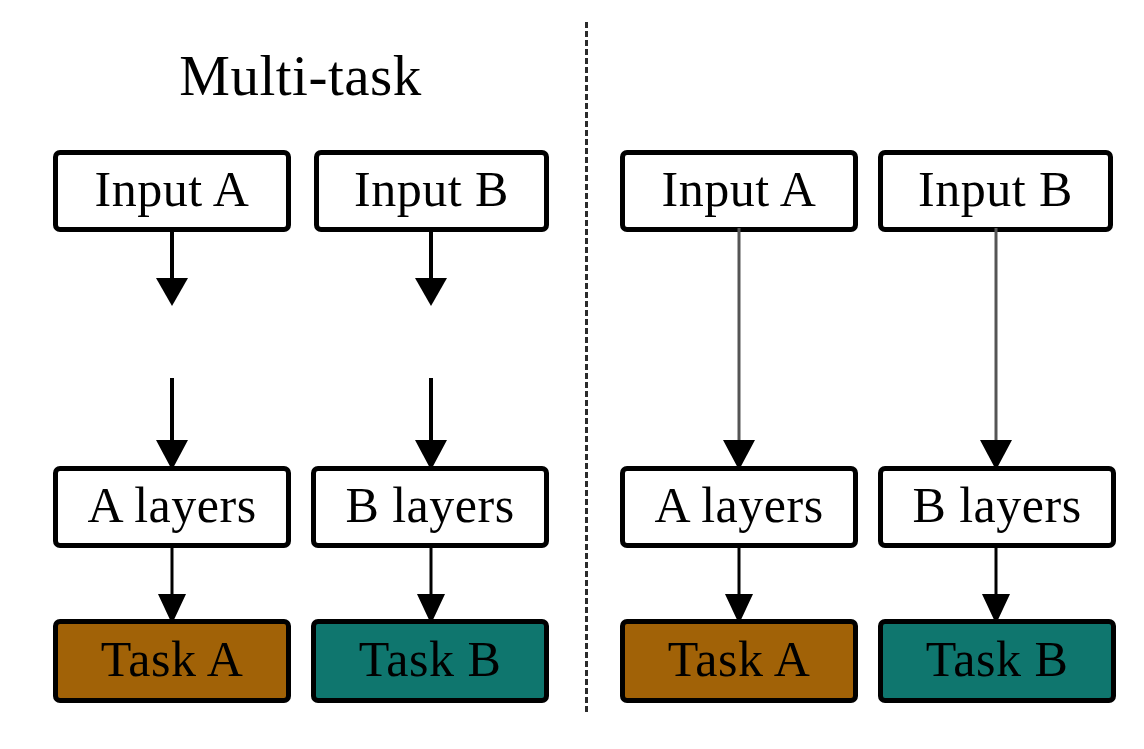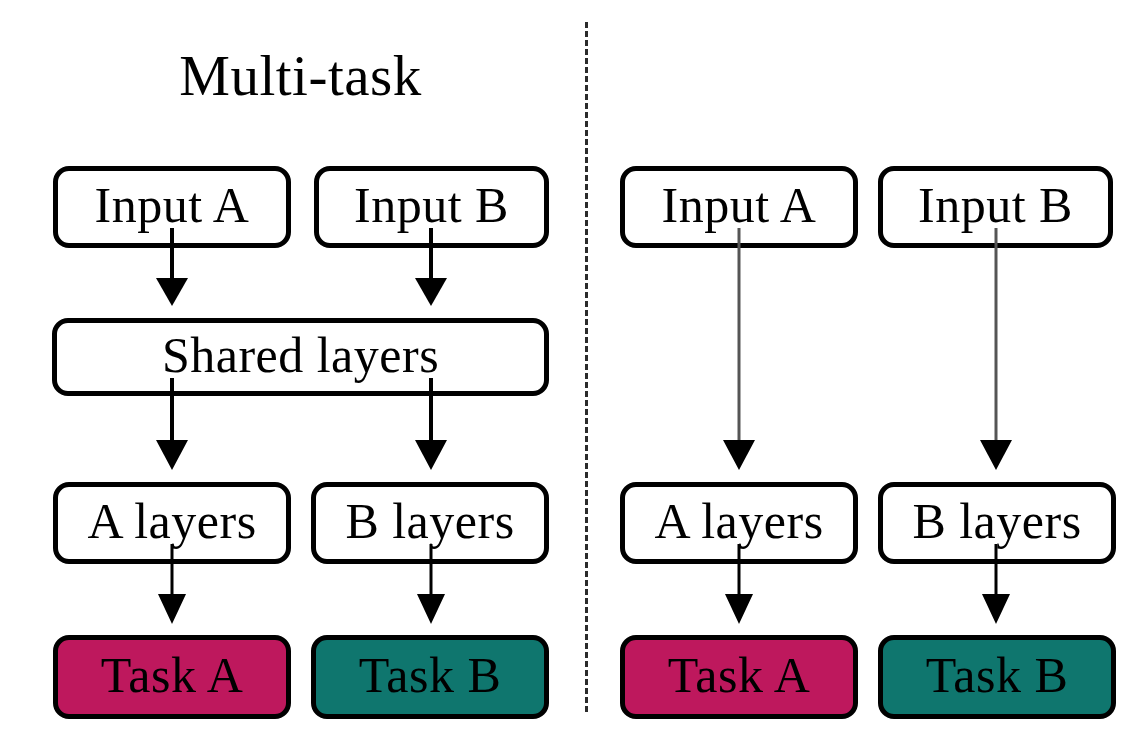--- a/index.html
+++ b/index.html
@@ -40,51 +40,50 @@
     font-weight: 400;
   }
   #title-multi  { left: 53px;  top: 44px;  width: 495px; }
   #title-single { left: 616px; top: 44px;  width: 495px; }
 
   
   .node {
     position: absolute;
     box-sizing: border-box;
     border: 5px solid #000000;
-    border-radius: 16px;
+    border-radius: 7px;
     background: #ffffff;
     display: flex;
     align-items: center;
     justify-content: center;
     font-size: 50px;
     line-height: 52px;
     white-space: nowrap;
     letter-spacing: 0.5px;
-    margin-top: 16px;
   }
   .node .label { display: block; transform: translateY(-2px); }
 
   
   #m-input-a    { left: 53px;  top: 150px; width: 238px; height: 82px; }
   #m-input-b    { left: 314px; top: 150px; width: 235px; height: 82px; }
   #m-shared     { left: 52px;  top: 302px; width: 497px; height: 78px; }
   #m-a-layers   { left: 53px;  top: 466px; width: 238px; height: 82px; }
   #m-b-layers   { left: 311px; top: 466px; width: 238px; height: 82px; }
   #m-task-a     { left: 53px;  top: 619px; width: 238px; height: 84px; }
   #m-task-b     { left: 311px; top: 619px; width: 238px; height: 84px; }
 
   
   #s-input-a    { left: 620px;  top: 150px; width: 238px; height: 82px; }
   #s-input-b    { left: 878px;  top: 150px; width: 235px; height: 82px; }
   #s-a-layers   { left: 620px;  top: 466px; width: 238px; height: 82px; }
   #s-b-layers   { left: 878px;  top: 466px; width: 238px; height: 82px; }
   #s-task-a     { left: 620px;  top: 619px; width: 238px; height: 84px; }
   #s-task-b     { left: 878px;  top: 619px; width: 238px; height: 84px; }
 
-  .node.task-a { background: #be185d; }
+  .node.task-a { background: #a16207; }
   .node.task-b { background: #0f766e; }
 
   
   .arrow { position: absolute; }
   .arrow svg { display: block; overflow: visible; }
 </style>
 </head>
 <body>
 
 <div id="canvas">
@@ -94,23 +93,20 @@
   <div class="panel-title" id="title-multi">Multi-task</div>
 
   <div class="node" id="m-input-a">
     <span class="label">Input A</span>
   </div>
 
   <div class="node" id="m-input-b">
     <span class="label">Input B</span>
   </div>
 
-  <div class="node" id="m-shared">
-    <span class="label">Shared layers</span>
-  </div>
 
   <div class="node" id="m-a-layers">
     <span class="label">A layers</span>
   </div>
 
   <div class="node" id="m-b-layers">
     <span class="label">B layers</span>
   </div>
 
   <div class="node task-a" id="m-task-a">

